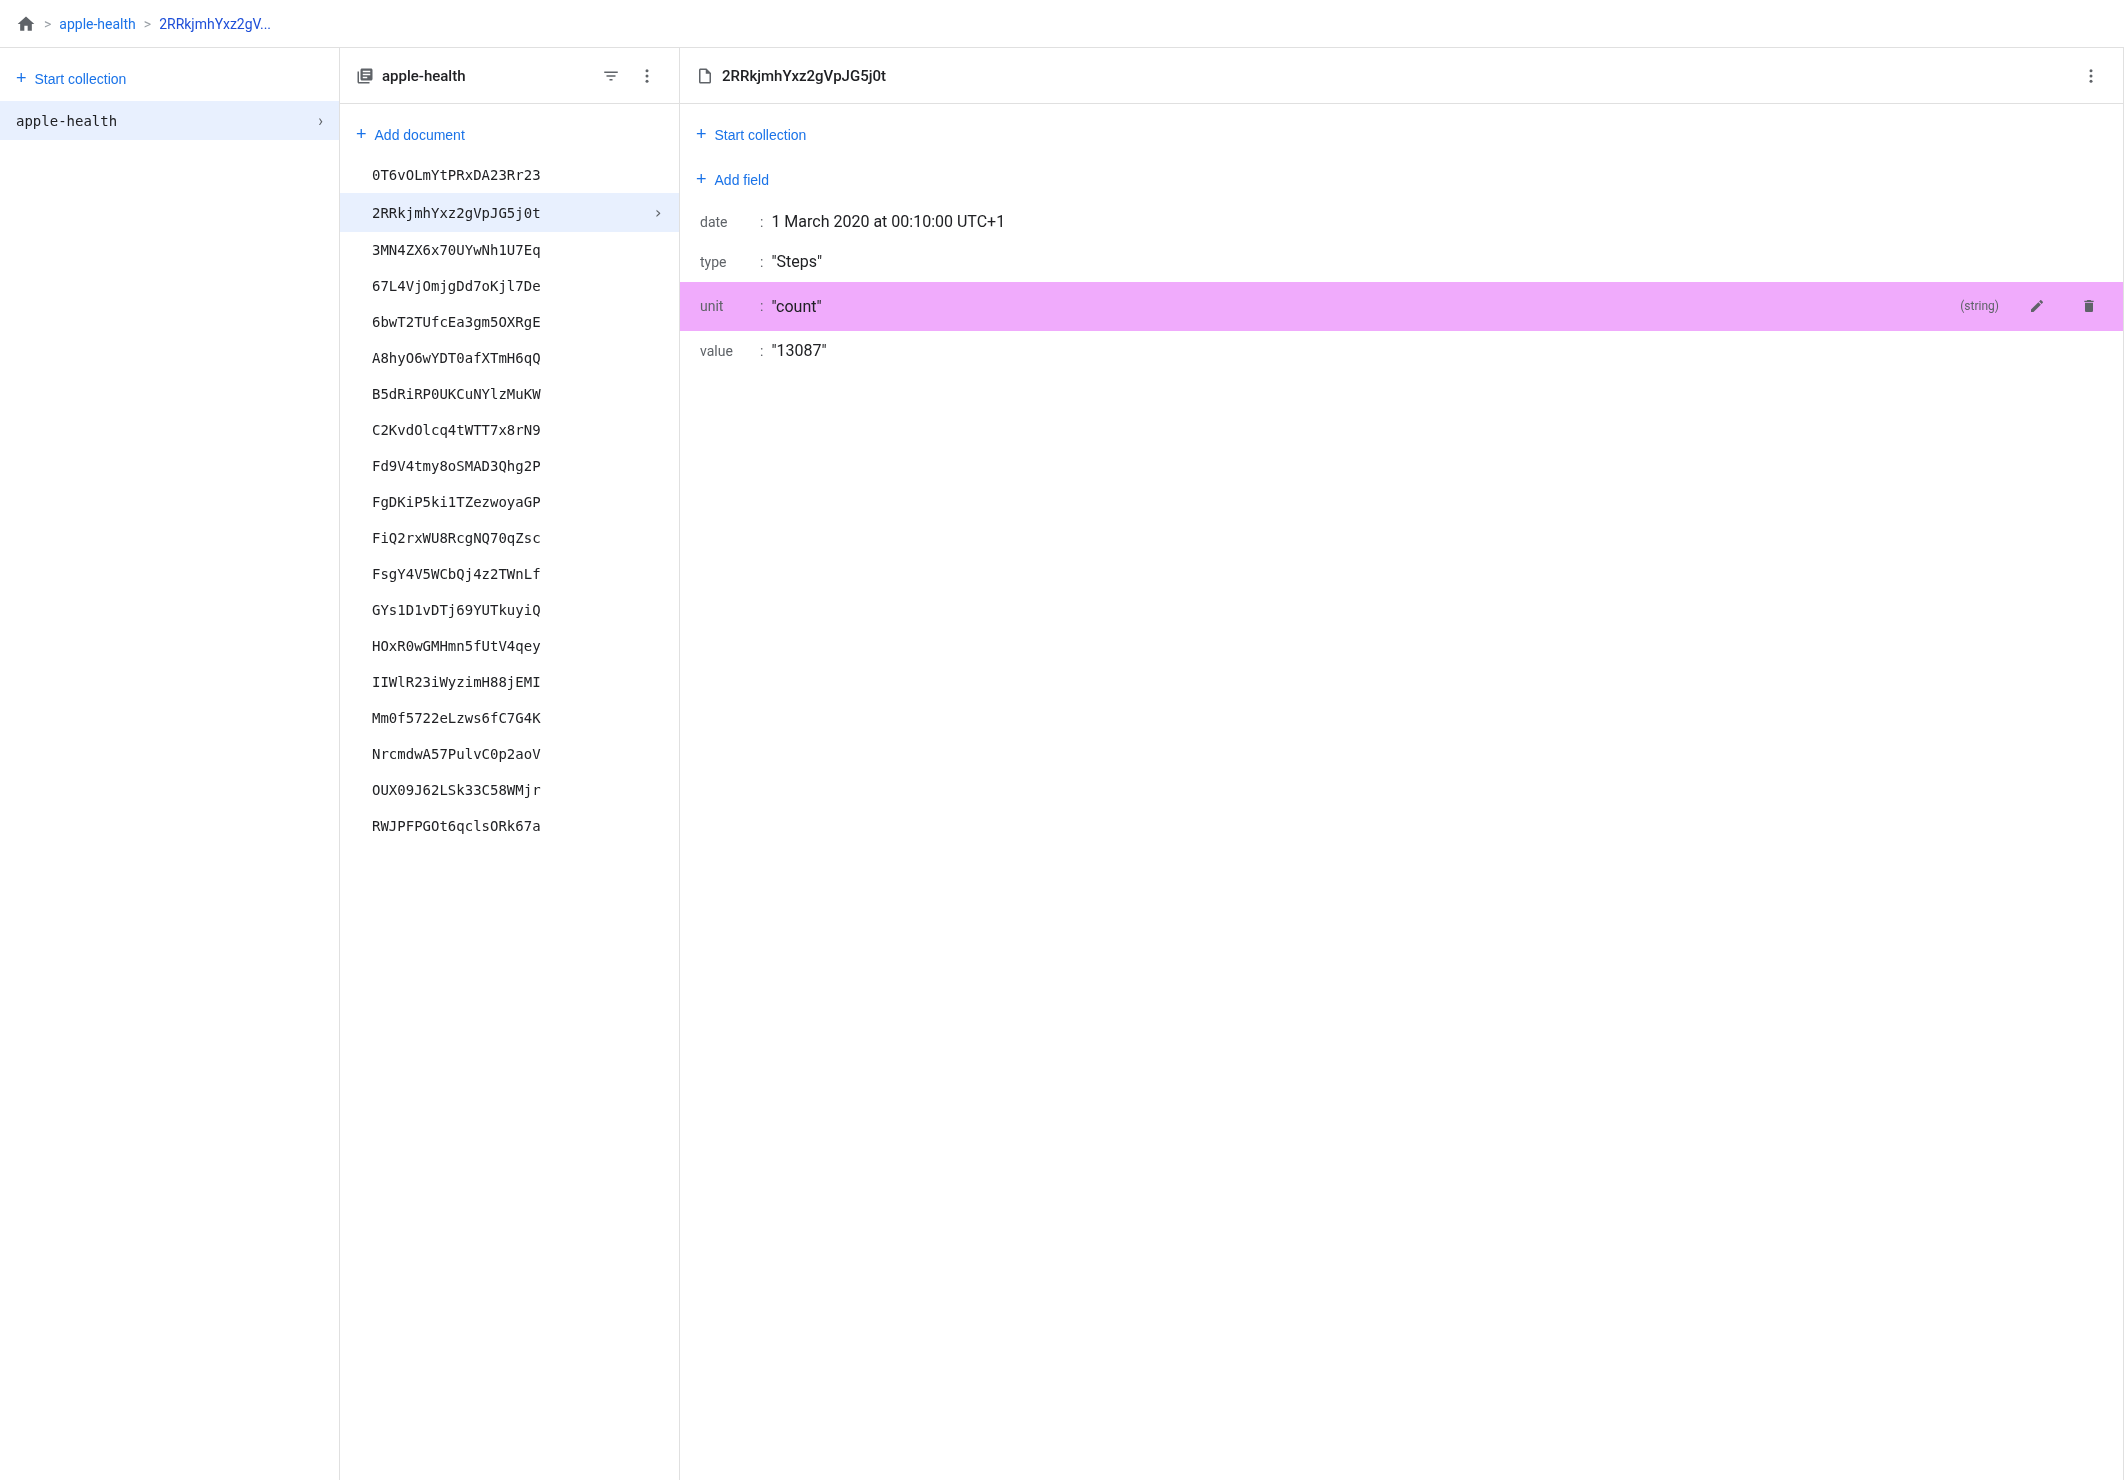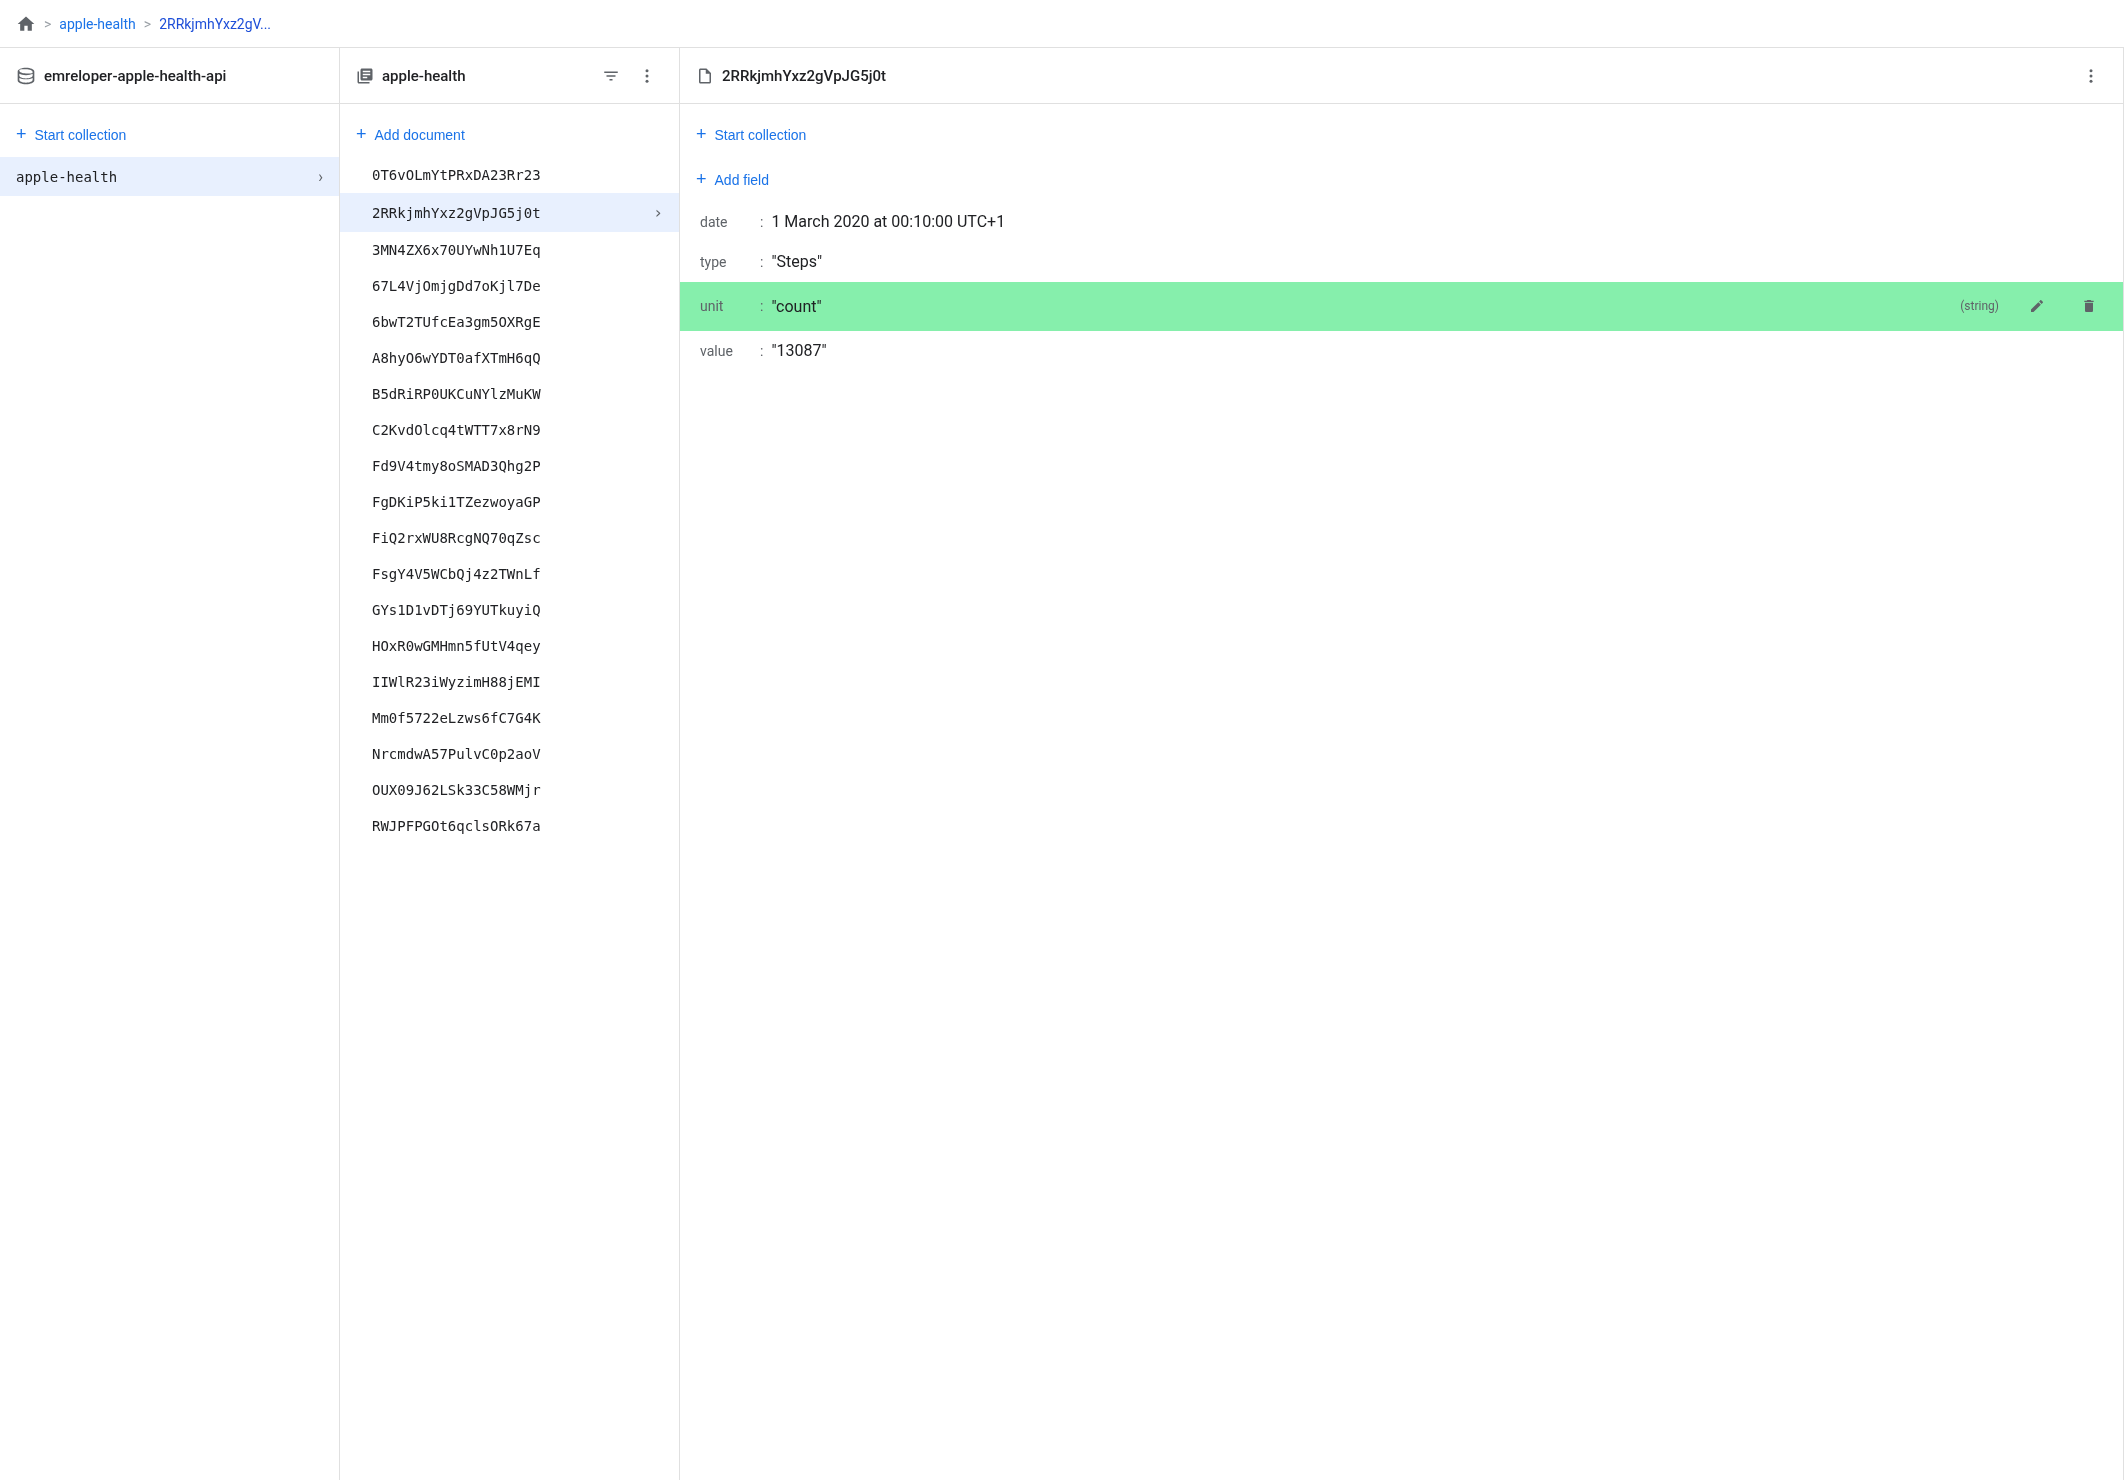--- a/index.html
+++ b/index.html
@@ -116,21 +116,21 @@
     .doc-item .doc-arrow { color: #5f6368; font-size: 16px; }
 
     
     .field-row {
       display: flex;
       align-items: center;
       padding: 10px 20px;
       font-size: 14px;
       border-bottom: 1px solid transparent;
     }
-    .field-row.highlighted { background: #86efac; }
+    .field-row.highlighted { background: #f0abfc; }
     .field-key {
       color: #5f6368;
       min-width: 60px;
       font-size: 14px;
     }
     .field-colon {
       color: #5f6368;
       margin-right: 8px;
     }
     .field-value {
@@ -176,28 +176,20 @@
   </span>
   <span class="sep">&gt;</span>
   <a class="crumb-link">apple-health</a>
   <span class="sep">&gt;</span>
   <span class="crumb-current">2RRkjmhYxz2gV...</span>
 </div>
 
 <div class="main-content">
 
   <div class="panel panel-left">
-    <div class="panel-header">
-      <span class="header-icon svg-icon">
-        <svg width="20" height="20" viewBox="0 0 24 24" fill="currentColor">
-            <path d="M12 2C6.48 2 2 4.02 2 6.5v11C2 19.98 6.48 22 12 22s10-2.02 10-4.5v-11C22 4.02 17.52 2 12 2zm0 2c4.42 0 8 1.57 8 3.5S16.42 9 12 9 4 7.43 4 5.5 7.58 4 12 4zm0 16c-4.42 0-8-1.57-8-3.5v-2.16c1.74 1.04 4.71 1.66 8 1.66s6.26-.62 8-1.66V16.5c0 1.93-3.58 3.5-8 3.5zm0-5c-4.42 0-8-1.57-8-3.5v-2.16c1.74 1.04 4.71 1.66 8 1.66s6.26-.62 8-1.66V11.5c0 1.93-3.58 3.5-8 3.5z"></path>
-          </svg>
-      </span>
-      <span class="header-title">emreloper-apple-health-api</span>
-    </div>
     <div class="panel-body">
       <button class="add-btn">
         <span class="plus-icon">+</span>
         <span>Start collection</span>
       </button>
       <div class="collection-item">
         <span class="item-label">apple-health</span>
         <span class="chevron">›</span>
       </div>
     </div>

